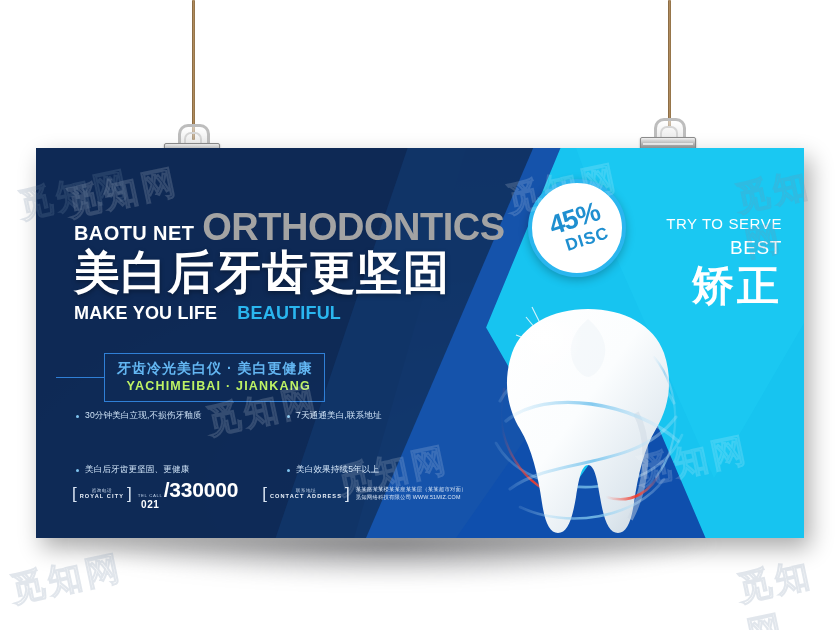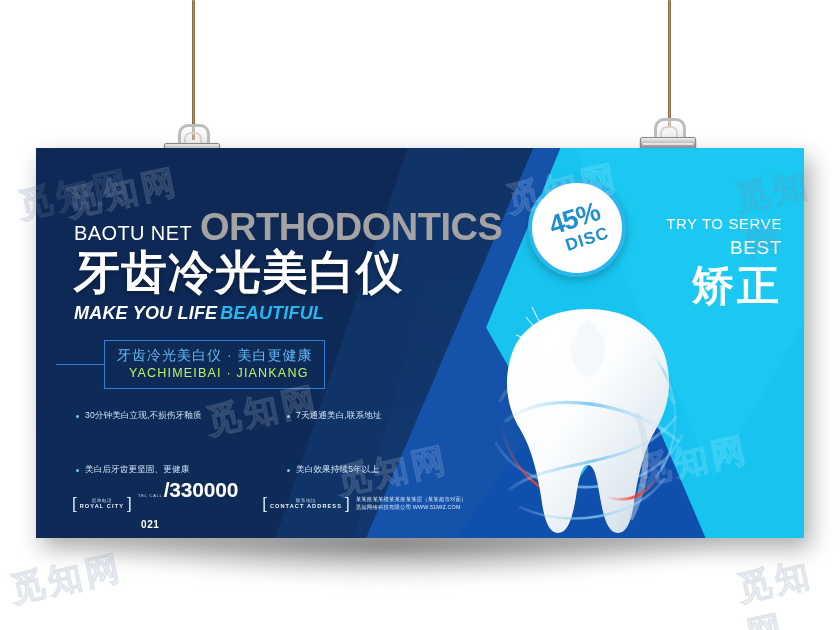--- a/index.html
+++ b/index.html
@@ -50,33 +50,33 @@
 
   
   .cyan{left:398px;top:0;width:372px;height:390px;background:#17c4f0;
       clip-path:polygon(34% 0,100% 0,100% 100%,73% 100%,56% 62%,38% 86%,14% 46%);}
   .cyan2{left:540px;top:0;width:230px;height:330px;background:#1fd0f7;
       clip-path:polygon(0 0,100% 0,100% 52%,60% 100%,18% 34%);opacity:.35;}
 
   
   .copy{position:absolute;left:38px;top:60px;width:420px;}
   .line1{display:flex;align-items:baseline;gap:8px;white-space:nowrap;}
-  .brand{font-size:20px;font-weight:normal;color:#ffffff;letter-spacing:.4px;}
+  .brand{font-size:20px;font-weight:bold;color:#ffffff;letter-spacing:.4px;}
   .ortho{font-size:38px;font-weight:bold;color:#a3a3a3;letter-spacing:-.5px;
       line-height:1;}
   .cn-title{font-size:46px;font-weight:bold;color:#ffffff;letter-spacing:1px;
       line-height:1.12;margin-top:1px;white-space:nowrap;
       text-shadow:0 2px 5px rgba(0,0,0,.35);}
-  .line3{display:flex;gap:3px;align-items:flex-end;margin-top:4px;white-space:nowrap;font-style:italic;}
+  .line3{display:flex;gap:20px;align-items:flex-end;margin-top:4px;white-space:nowrap;}
   .makeyou{font-size:18px;font-weight:bold;color:#ffffff;letter-spacing:.2px;}
   .beautiful{font-size:18px;font-weight:bold;color:#2ab6ef;letter-spacing:.2px;}
 
   
-  .subwrap{position:absolute;left:20px;top:192px;width:420px;
-      display:flex;align-items:center;}
+  .subwrap{position:absolute;left:20px;top:205px;width:420px;
+      display:flex;align-items:center;font-weight:bold;}
   .sub-dash{width:48px;height:1px;background:#2f7fd6;}
   .subbox{border:1px solid #2f7fd6;padding:5px 12px 6px;text-align:center;}
   .sub-cn{font-size:14px;color:#63b6f2;letter-spacing:1px;line-height:1.35;white-space:nowrap;}
   .sub-en{font-size:12.5px;color:#bef264;letter-spacing:1.2px;line-height:1.35;white-space:nowrap;margin-left:8px;}
 
   
   .bullets{position:absolute;left:40px;top:262px;width:380px;
       display:grid;grid-template-columns:1fr 1fr;row-gap:10px;column-gap:6px;gap:42px;}
   .bul{display:flex;align-items:center;gap:6px;}
   .dot{width:3px;height:3px;border-radius:50%;background:#7fc4ef;flex:none;}
@@ -85,21 +85,21 @@
   
   .footer{position:absolute;left:36px;top:330px;width:400px;
       display:flex;align-items:center;gap:24px;}
   .fgroup{display:flex;align-items:center;gap:6px;}
   .brk{display:flex;align-items:center;gap:3px;color:#e8eef7;}
   .brk .b{font-size:17px;line-height:1;color:#dbe6f4;}
   .brk .stack{display:flex;flex-direction:column;align-items:center;line-height:1.15;}
   .brk .cn{font-size:4.6px;letter-spacing:.5px;color:#c6d6ea;}
   .brk .en{font-size:5.6px;letter-spacing:1.1px;color:#eaf1fa;font-weight:bold;}
   .telwrap{display:flex;align-items:baseline;gap:1px;}
-  .tel-pre{display:flex;flex-direction:column;align-items:center;line-height:1.1;gap:20px;}
+  .tel-pre{display:flex;flex-direction:column;align-items:center;line-height:1.1;}
   .tel-pre .tc{font-size:4.4px;letter-spacing:.6px;color:#bcd0e8;}
   .tel-pre .tn{font-size:10px;font-weight:bold;color:#ffffff;letter-spacing:.5px;}
   .tel-num{font-size:21px;font-weight:bold;color:#ffffff;letter-spacing:-.2px;}
   .addr{display:flex;flex-direction:column;line-height:1.45;}
   .addr div{font-size:5.4px;color:#d8e5f5;letter-spacing:.15px;white-space:nowrap;}
 
   
   .badge{position:absolute;left:492px;top:31px;width:90px;height:90px;border-radius:50%;
       background:#ffffff;border:4px solid #2ab6ef;
       box-shadow:0 3px 10px rgba(0,0,0,.25);
@@ -158,21 +158,21 @@
     <div class="blue-mid shape"></div>
     <div class="blue-mid2 shape"></div>
     <div class="cyan shape"></div>
     <div class="cyan2 shape"></div>
 
     <div class="copy">
       <div class="line1">
         <span class="brand">BAOTU NET</span>
         <span class="ortho">ORTHODONTICS</span>
       </div>
-      <div class="cn-title">牙齿冷光美白仪</div>
+      <div class="cn-title">美白后牙齿更坚固</div>
       <div class="line3">
         <span class="makeyou">MAKE YOU LIFE</span>
         <span class="beautiful">BEAUTIFUL</span>
       </div>
     </div>
 
     <div class="subwrap">
       <div class="sub-dash"></div>
       <div class="subbox">
         <div class="sub-cn">牙齿冷光美白仪 · 美白更健康</div>

